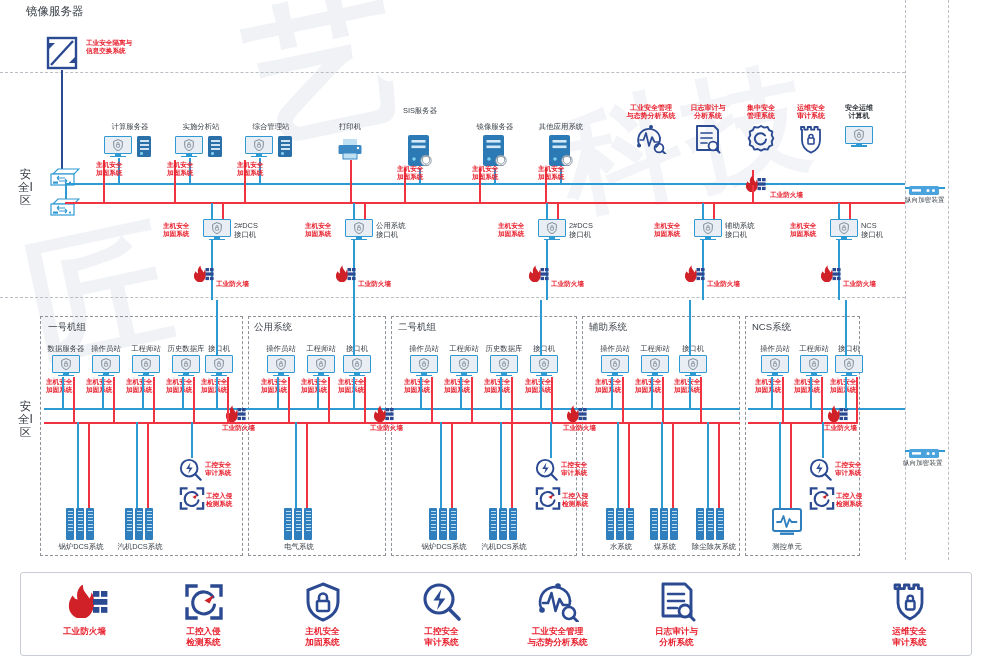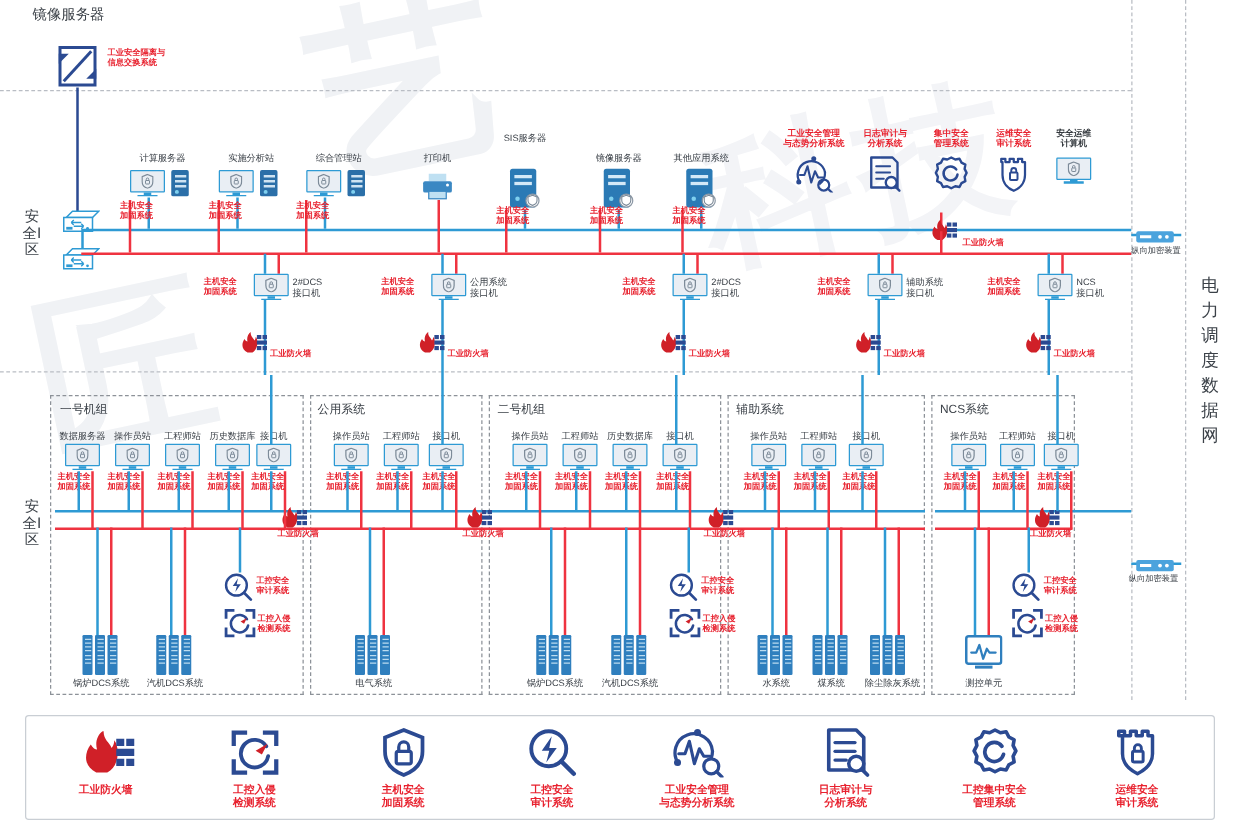--- a/index.html
+++ b/index.html
@@ -99,21 +99,20 @@
   <div class="wm wm3">科技</div>
 
   <div class="dash-h" style="left:0;top:72px;width:905px;"></div>
   <div class="dash-h" style="left:0;top:297px;width:905px;"></div>
   <div class="abs" style="left:905px;top:0;width:0;height:560px;border-left:1px dashed #b9bdc4;"></div>
   <div class="abs" style="left:948px;top:0;width:0;height:560px;border-left:1px dashed #b9bdc4;"></div>
 
   <div class="zone-title" style="left:26px;top:4px;">镜像服务器</div>
   <div class="zone-vert" style="left:18px;top:168px;">安全Ⅰ区</div>
   <div class="zone-vert" style="left:18px;top:400px;">安全Ⅰ区</div>
-  <div class="zone-vert" style="left:958px;top:218px;font-size:14px;line-height:20px;width:20px;">电力调度数据网</div>
 
   <div class="abs" style="left:42px;top:36px;">
     <svg width="40" height="34" viewBox="0 0 40 34">
       <rect x="6" y="2" width="28" height="30" fill="none" stroke="#2b4a92" stroke-width="2.4"></rect>
       <line x1="9" y1="29" x2="31" y2="5" stroke="#2b4a92" stroke-width="2.4"></line>
       <path d="M13 7 L5 7 L5 15 Z" fill="#2b4a92"></path>
       <path d="M27 27 L35 27 L35 19 Z" fill="#2b4a92"></path>
     </svg>
   </div>
   <div class="abs" style="left:86px;top:39px;text-align:left;">
@@ -1238,32 +1237,20 @@
           <circle cx="28" cy="29" r="6" fill="#fff" stroke="#2b4a92" stroke-width="2.8"></circle>
           <line x1="32.3" y1="33.3" x2="37" y2="38" stroke="#2b4a92" stroke-width="3" stroke-linecap="round"></line>
         </svg>
       </div>
       <div class="leg-tx">
         <div>日志审计与</div>
         <div>分析系统</div>
       </div>
     </div>
 
-    <div class="leg-item" style="left:715px;">
-      <div class="leg-ic">
-        <svg width="40" height="40" viewBox="0 0 40 40">
-          <path d="M20 2 l4.3 2.2 4.6 -.8 2.2 4.2 4.2 2.2 -.8 4.6 2.2 4.3 -2.2 4.3 .8 4.6 -4.2 2.2 -2.2 4.2 -4.6 -.8 -4.3 2.2 -4.3 -2.2 -4.6 .8 -2.2 -4.2 -4.2 -2.2 .8 -4.6 -2.2 -4.3 2.2 -4.3 -.8 -4.6 4.2 -2.2 2.2 -4.2 4.6 .8 Z" fill="none" stroke="#2b4a92" stroke-width="2.9" stroke-linejoin="round"></path>
-          <path d="M25.5 15 A7.6 7.6 0 1 0 26.8 21.5" fill="none" stroke="#2b4a92" stroke-width="3" stroke-linecap="round"></path>
-        </svg>
-      </div>
-      <div class="leg-tx">
-        <div>工控集中安全</div>
-        <div>管理系统</div>
-      </div>
-    </div>
 
     <div class="leg-item" style="left:829px;">
       <div class="leg-ic">
         <svg width="36" height="40" viewBox="0 0 36 40">
           <path d="M3 3 h4.6 v3.6 h4.8 V3 h4.6 v3.6 h4.8 V3 h4.6 v3.6 h3.6 V21 C30 29 24 34 18 37 C12 34 6 29 6 21 V6.6 H3 Z" fill="none" stroke="#2b4a92" stroke-width="2.8" stroke-linejoin="round"></path>
           <rect x="14" y="19" width="8.5" height="8.5" rx="1.2" fill="none" stroke="#2b4a92" stroke-width="2.4"></rect>
           <path d="M15.5 19 V16.5 a2.8 2.8 0 0 1 5.6 0 V19" fill="none" stroke="#2b4a92" stroke-width="2.3"></path>
         </svg>
       </div>
       <div class="leg-tx">

